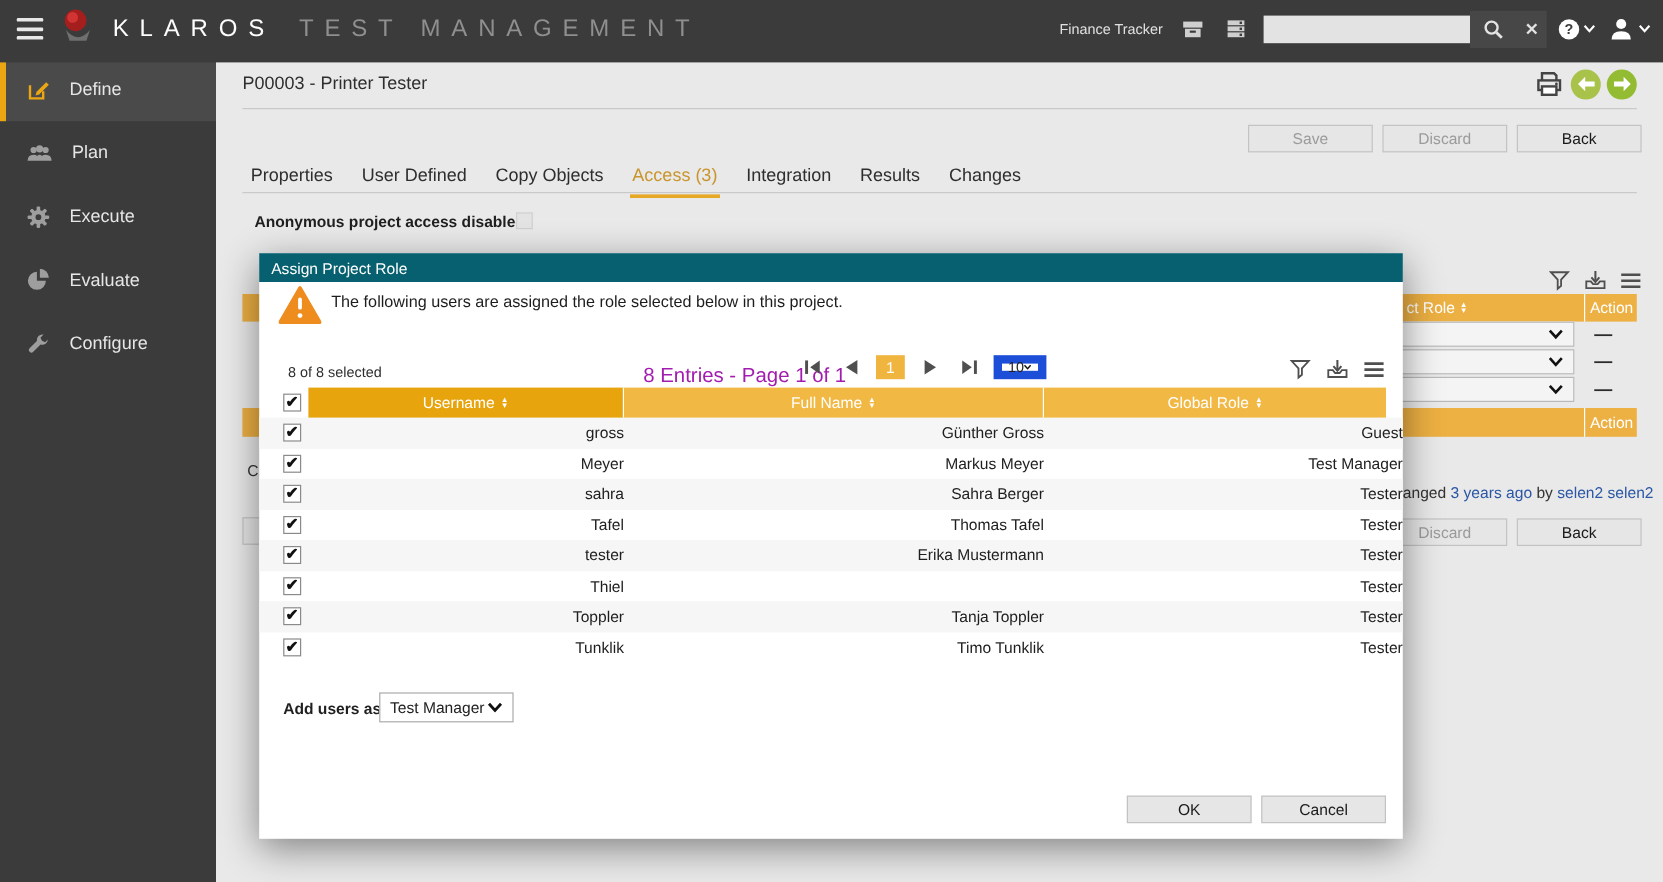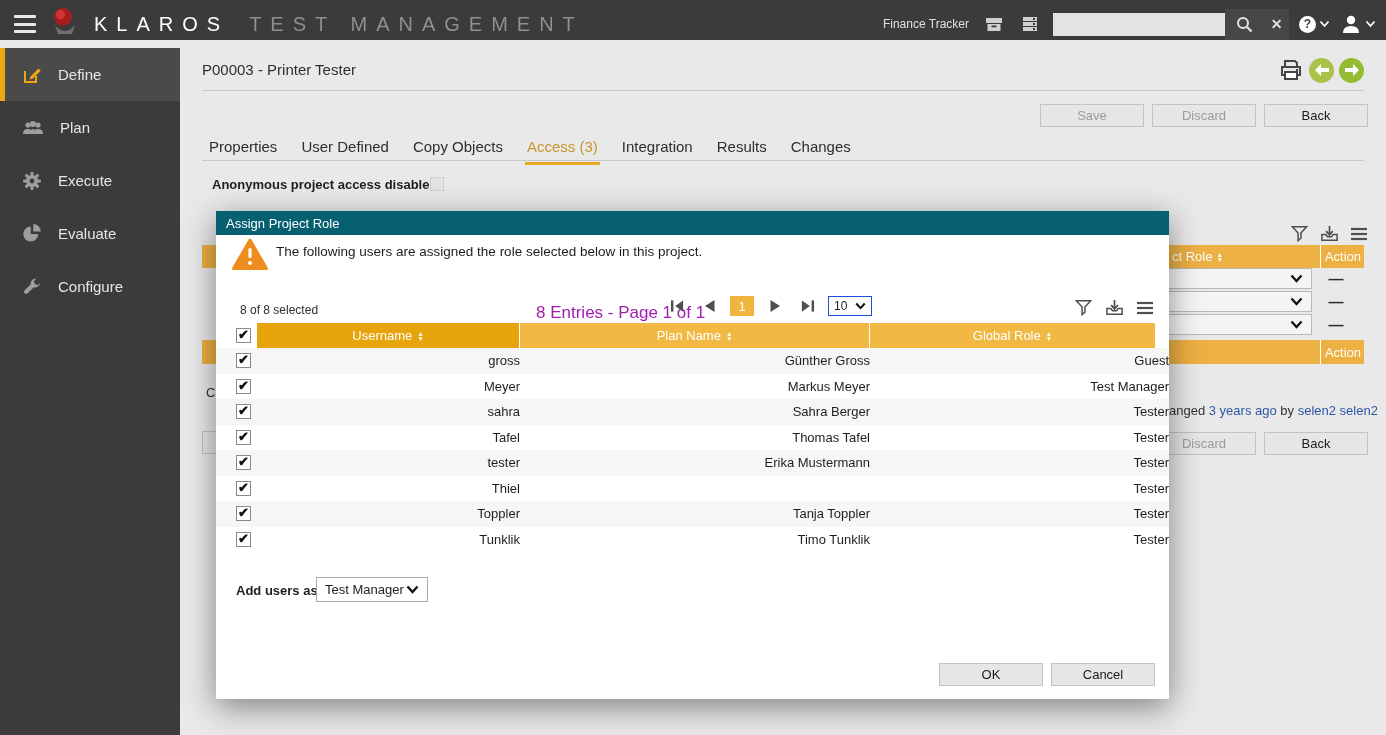--- a/index.html
+++ b/index.html
@@ -3,21 +3,21 @@
 <meta charset="utf-8">
 <style>
   * { margin:0; padding:0; box-sizing:border-box; }
   html,body { background:#555; }
   #screen {
     position:relative; width:1386px; height:735px; overflow:hidden;
     font-family:"Liberation Sans", sans-serif; background:#e9e9e9; font-size:13px; color:#222;
   }
 
   
-  #topbar { position:absolute; left:0; top:0; width:1386px; height:40px; background:#3b3b3b; z-index:30; }
+  #topbar { position:absolute; left:0; top:0; width:1386px; height:52px; background:#3b3b3b; z-index:30; }
   #hamburger { position:absolute; left:14px; top:15px; width:22px; height:18px; display:flex; flex-direction:column; justify-content:space-between; cursor:pointer; }
   #hamburger span { height:3px; background:#e8e8e8; border-radius:1px; }
   #logo { position:absolute; left:46px; top:5px; }
   #brand { position:absolute; left:94px; top:0; height:48px; display:flex; align-items:center; gap:20px; }
   #brand .b1 { color:#fdfdfd; font-size:20px; letter-spacing:9px; font-weight:500; }
   #brand .b2 { color:#8f8f8f; font-size:20px; letter-spacing:9px; font-weight:500; }
   #tb-right { position:absolute; right:10px; top:0; height:48px; display:flex; align-items:center; gap:10px; }
   #project-label { color:#e0e0e0; font-size:12px; margin-right:2px; }
   .tbicon { display:inline-flex; align-items:center; justify-content:center; width:26px; height:26px; }
   #searchwrap { display:flex; align-items:center; }
@@ -77,21 +77,21 @@
   #modal { position:absolute; left:216px; top:211px; width:953px; height:488px; background:#fff; box-shadow:0 8px 30px rgba(0,0,0,.45); z-index:40; }
   #modal-titlebar { position:absolute; left:0; top:0; right:0; height:24px; background:#076070; color:#fff; display:flex; align-items:center; padding-left:10px; font-size:13px; }
   #warn-icon { position:absolute; left:16px; top:27px; }
   #modal-msg { position:absolute; left:60px; top:33px; font-size:13.5px; color:#1d1d1d; }
 
   #sel-summary { position:absolute; left:24px; top:92px; font-size:12px; color:#2e2e2e; }
   #entries { position:absolute; left:320px; top:92px; font-size:17px; color:#a21caf; }
   #pager { position:absolute; left:450px; top:85px; display:flex; align-items:center; gap:10px; }
   .pgbtn { width:22px; height:20px; display:flex; align-items:center; justify-content:center; cursor:pointer; }
   #page-box { width:24px; height:20px; background:#f0b53e; color:#fff; display:flex; align-items:center; justify-content:center; font-size:13px; }
-  #size-select { width:44px; height:20px; border:1px solid #1d4ed8; background:#fff; display:flex; align-items:center; justify-content:space-between; padding:0 5px; font-size:12px; cursor:pointer; }
+  #size-select { width:44px; height:20px; border:7px solid #1d4ed8; background:#fff; display:flex; align-items:center; justify-content:space-between; padding:0 5px; font-size:12px; cursor:pointer; }
   #modal-icons { position:absolute; left:858px; top:87px; display:flex; gap:12px; align-items:center; }
 
   #mtable { position:absolute; left:0; top:112px; width:953px;text-align:right; }
   .mhead { display:flex; height:25px; align-items:stretch; }
   .mhead .hcb { flex:0 0 41px; display:flex; align-items:center; padding-left:20px; }
   .hcell { color:#fff; font-size:13px; display:flex; align-items:center; justify-content:center; gap:5px; border-right:1px solid #fff; cursor:pointer; }
   .hc1 { flex:0 0 263px; background:#e7a40c; }
   .hc2 { flex:0 0 350px; background:#f1b843; }
   .hc3 { flex:1 1 auto; margin-right:14px; background:#f1b843; border-right:0 !important; }
   .mrow { display:flex; height:25.5px; align-items:center; }
@@ -407,21 +407,21 @@
             <span class="cb checked"></span>
           </span>
         <span class="hcell hc1">
           <span>Username</span>
           <span class="sorticon">
               <span>▲</span>
               <span>▼</span>
             </span>
         </span>
         <span class="hcell hc2">
-          <span>Plan Name</span>
+          <span>Full Name</span>
           <span class="sorticon">
               <span>▲</span>
               <span>▼</span>
             </span>
         </span>
         <span class="hcell hc3">
           <span>Global Role</span>
           <span class="sorticon">
               <span>▲</span>
               <span>▼</span>

